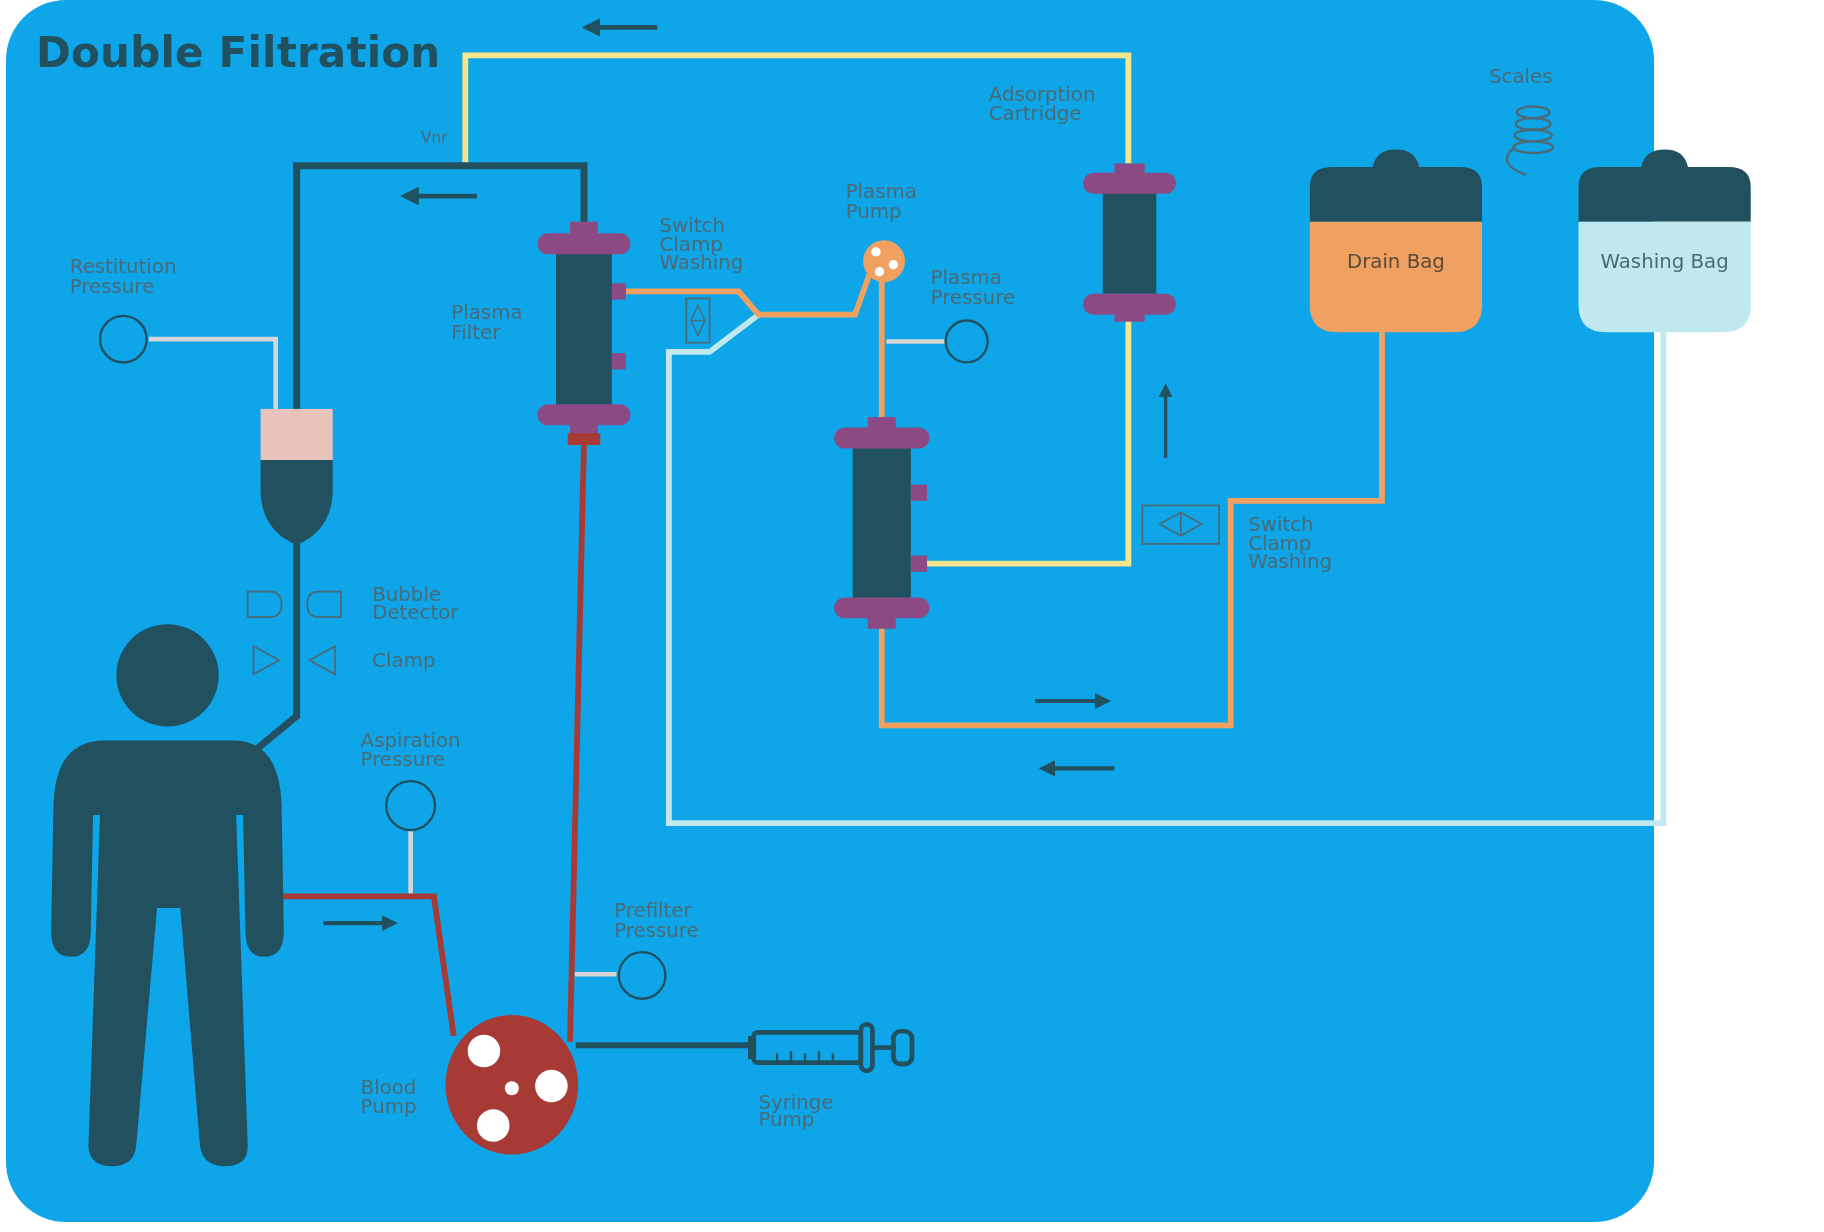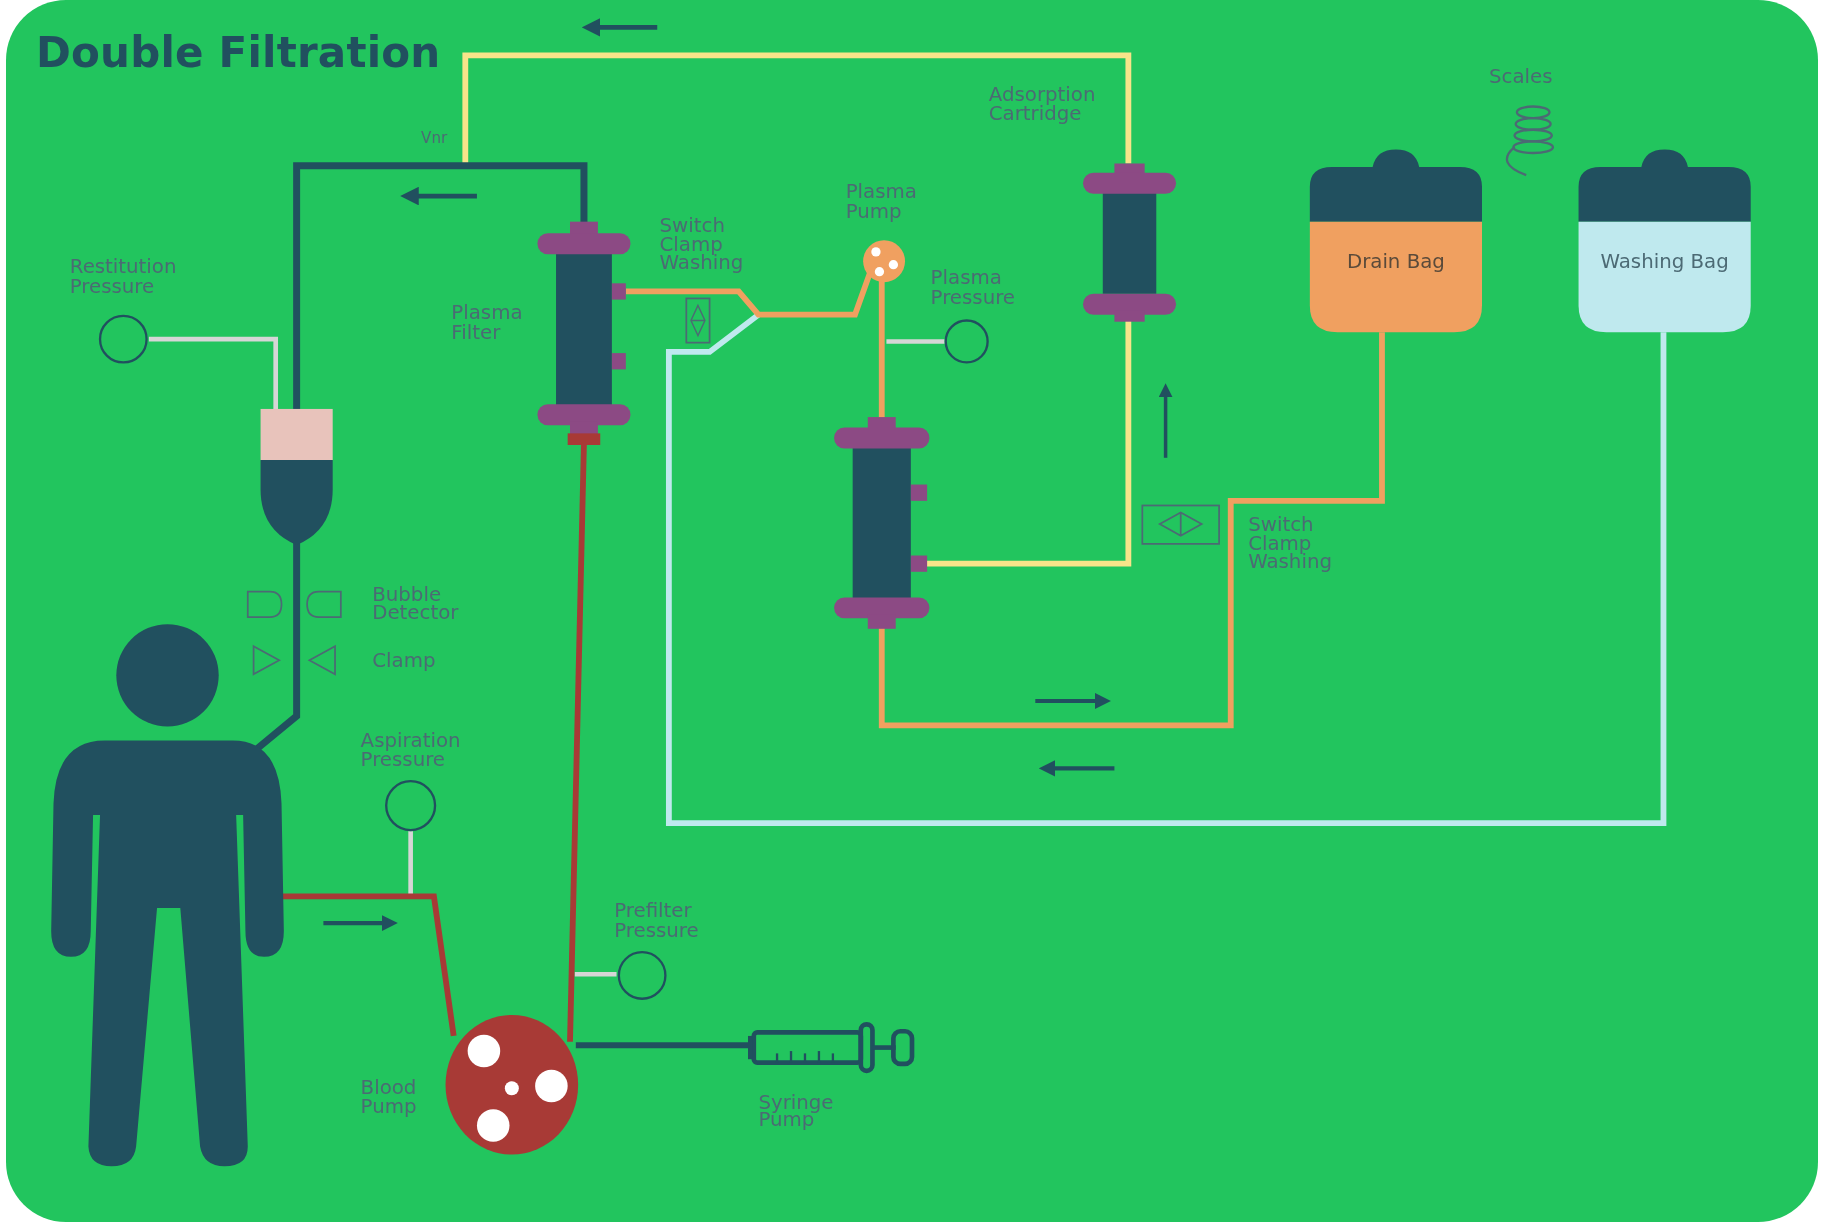--- a/index.html
+++ b/index.html
@@ -1,17 +1,17 @@
 <!DOCTYPE html>
 <html><head>
 <meta charset="utf-8">
 <style>
   html,body{margin:0;padding:0;background:#ffffff;}
   body{width:1824px;height:1232px;overflow:hidden;position:relative;font-family:"Liberation Sans",sans-serif;}
-  .card{position:absolute;left:6px;top:0;width:1812px;height:1222px;background:#22c55e;border-radius:60px;overflow:hidden;}
+  .card{position:absolute;left:6px;top:0;width:1648px;height:1222px;background:#0ea5e9;border-radius:60px;overflow:hidden;}
   .title{position:absolute;left:30px;top:28px;font-family:"DejaVu Sans",sans-serif;font-weight:bold;font-size:42px;color:#21505f;letter-spacing:0.2px;}
   svg{position:absolute;left:0;top:0;}
   .lbl{font-family:"DejaVu Sans",sans-serif;font-size:17px;fill:#4c6a74;}
   .lbl-sm{font-family:"DejaVu Sans",sans-serif;font-size:13px;fill:#4c6a74;}
   .baglbl{font-family:"DejaVu Sans",sans-serif;font-size:17px;}
 </style>
 </head>
 <body>
 
 <div class="card">

